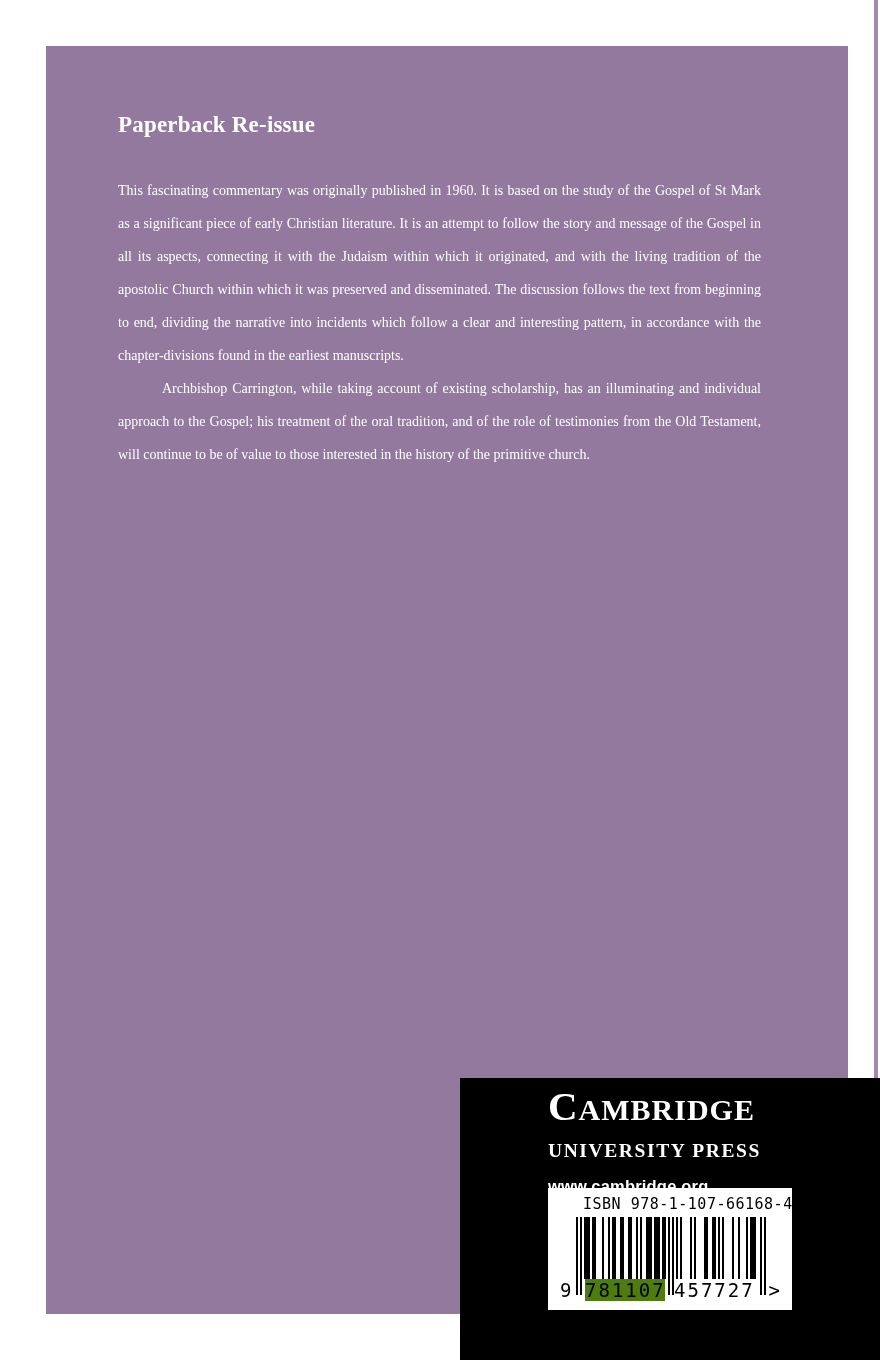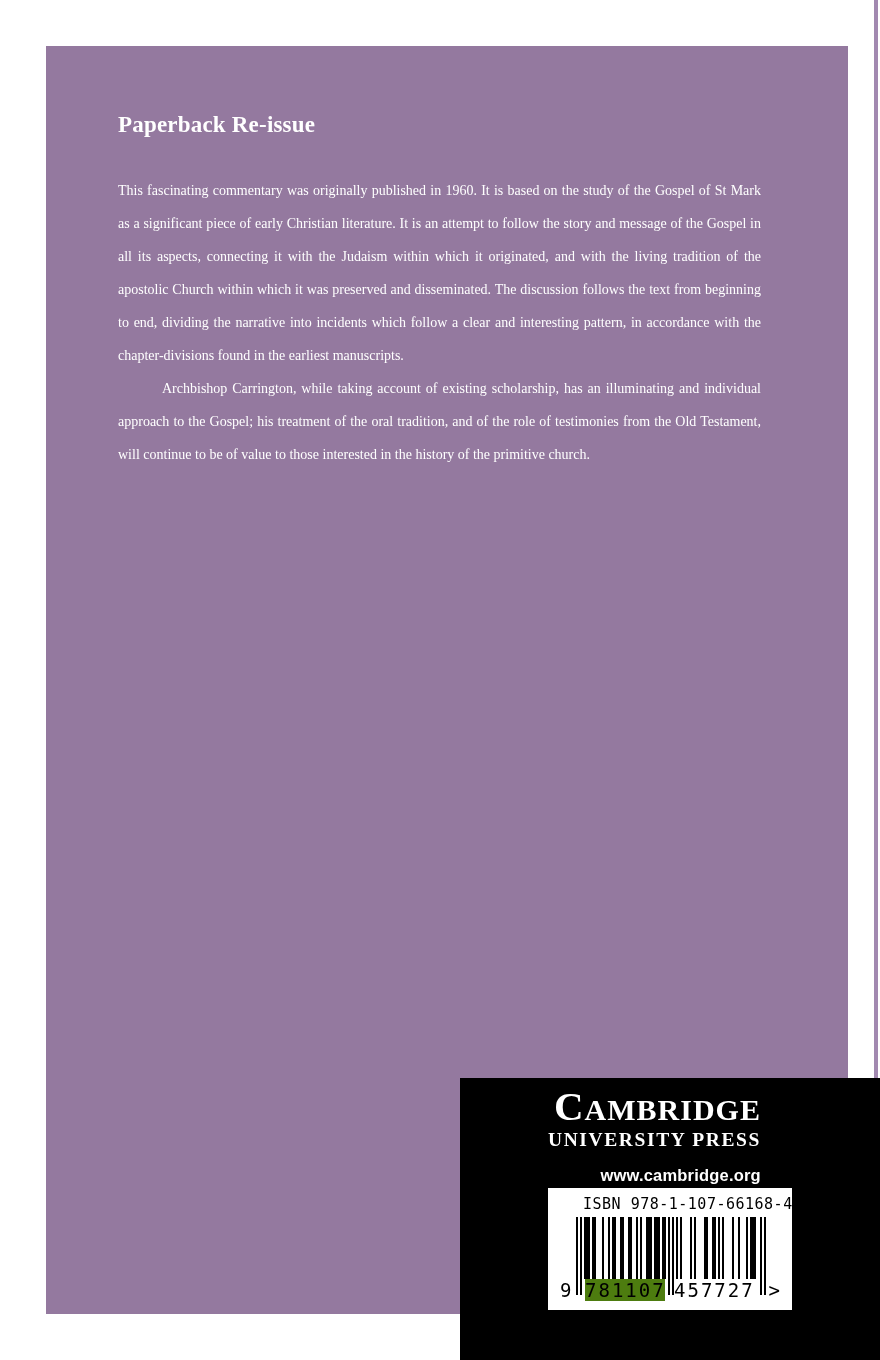--- a/index.html
+++ b/index.html
@@ -55,36 +55,35 @@
     position: absolute;
     left: 460px; top: 1078px;
     width: 420px; height: 282px;
     background: #000000;
     z-index: 2;
   }
   .logo {
     position: absolute;
     left: 88px; top: 10px;
     color: #ffffff;
-    text-align: right;
   }
   .logo-name {
     font-family: "Liberation Serif", serif;
     font-weight: bold;
     font-size: 30px;
     line-height: 36px;
     letter-spacing: 1px;
   }
   .logo-name::first-letter { font-size: 41px; }
   .logo-sub {
     font-family: "Liberation Serif", serif;
     font-weight: bold;
     font-size: 19.5px;
     letter-spacing: 1.6px;
-    margin-top: 1px;
+    margin-top: 12px;
   }
   .logo-web {
     font-family: "Liberation Sans", sans-serif;
     font-weight: bold;
     font-size: 16.5px;
     letter-spacing: 0.2px;
     margin-top: 15px;
   }
 
   

